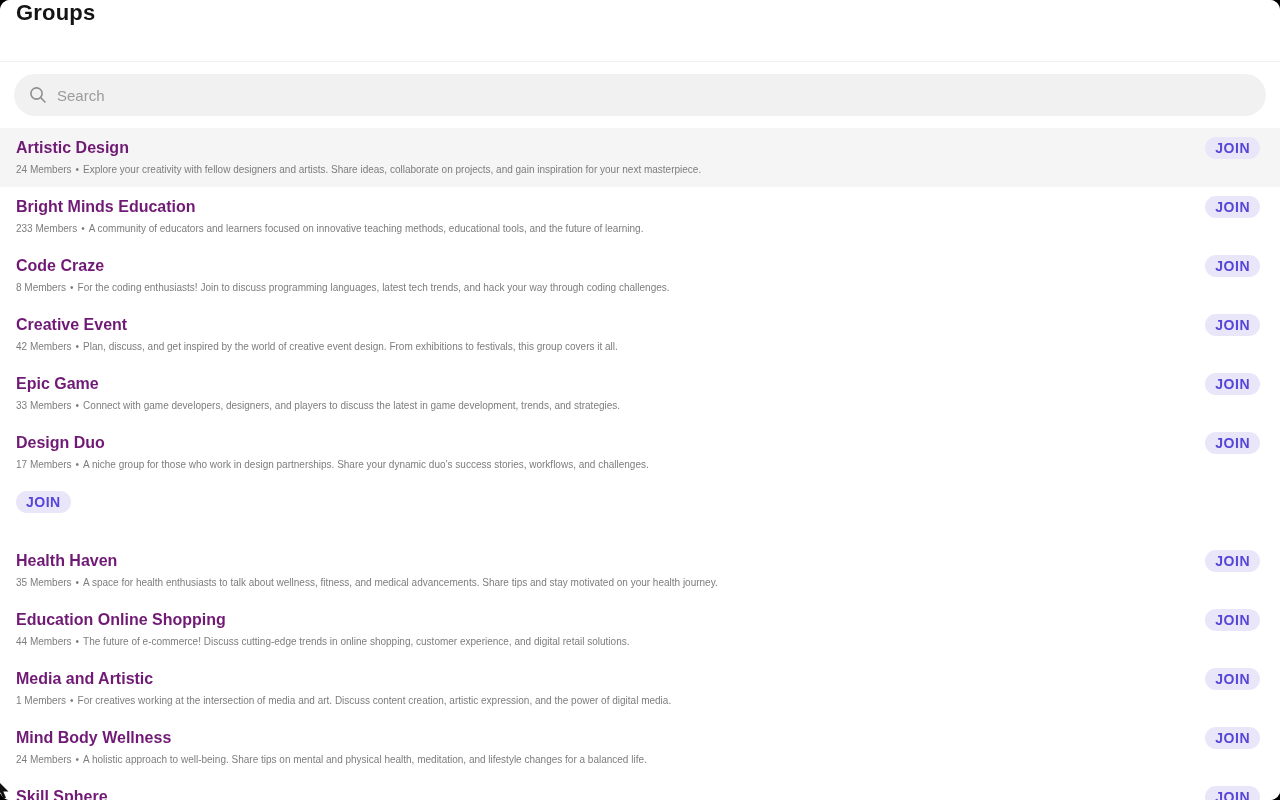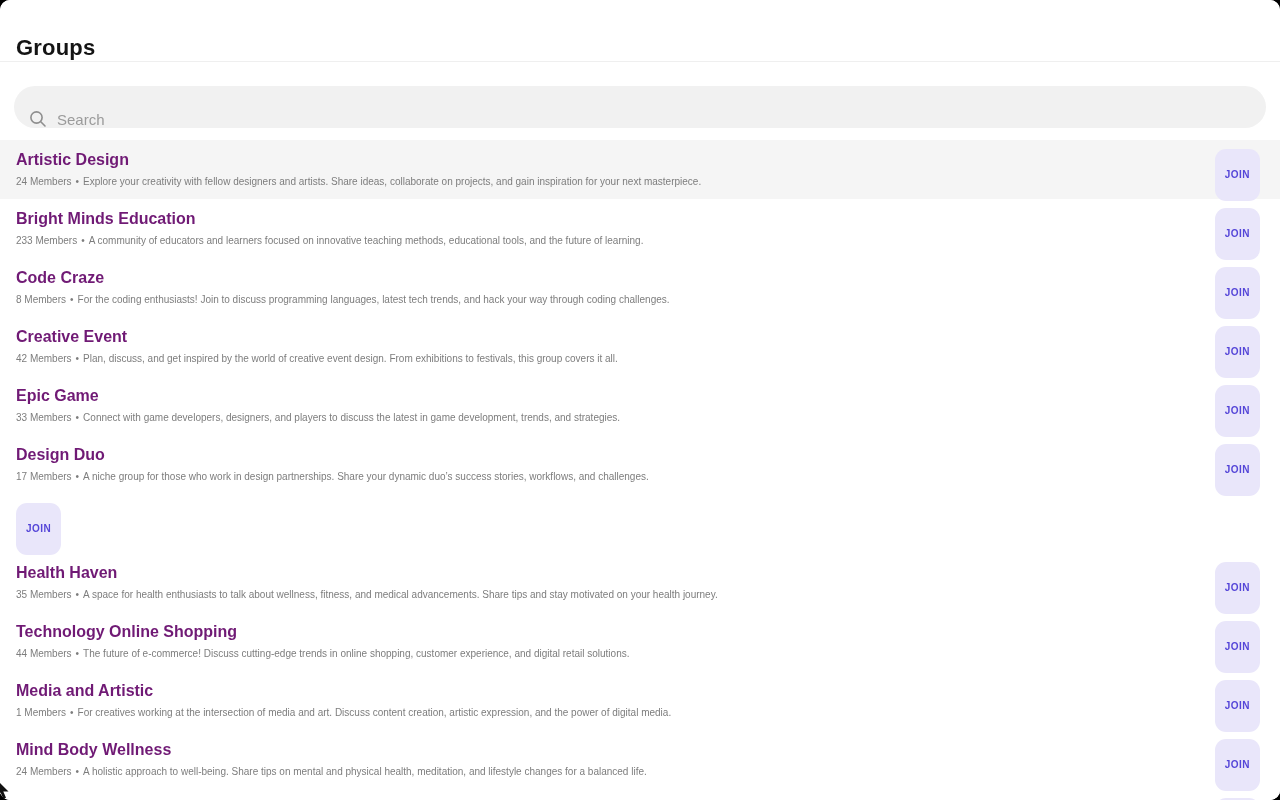--- a/index.html
+++ b/index.html
@@ -16,21 +16,21 @@
     width: 1280px;
     height: 800px;
     background: #ffffff;
     border-radius: 10px;
     overflow: hidden;
     box-sizing: border-box;
   }
   .app-header {
     height: 62px;
     display: flex;
-    align-items: flex-end;
+    align-items: flex-start;
     padding: 0 16px;
     box-sizing: border-box;
     border-bottom: 1px solid #efefef;
     background: #fff;
   }
   .app-header h1 {
     margin: 0;
     font-size: 22px;
     font-weight: 700;
     color: #141414;
@@ -39,25 +39,24 @@
   .search-wrap {
     padding: 12px 14px;
     box-sizing: border-box;
     background: #fff;
   }
   .search-box {
     height: 42px;
     background: #f1f1f1;
     border-radius: 21px;
     display: flex;
-    align-items: flex-end;
+    align-items: center;
     padding: 0 15px;
     gap: 10px;
     box-sizing: border-box;
-    margin-top: 12px;
   }
   .search-box svg { flex: 0 0 auto; display: block; }
   .search-box input {
     flex: 1;
     border: none;
     background: transparent;
     outline: none;
     font-size: 15px;
     color: #333;
     font-family: "Liberation Sans", sans-serif;
@@ -93,25 +92,25 @@
     overflow: hidden;
   }
   .row-meta .sep { margin: 0 4px; }
   .join-btn {
     flex: 0 0 auto;
     margin-top: 9px;
     border: none;
     background: #e9e6fa;
     color: #5546d8;
     font-family: "Liberation Sans", sans-serif;
-    font-size: 10px;
+    font-size: 14px;
     font-weight: 700;
     letter-spacing: 0.5px;
     line-height: 12px;
-    padding: 20px 10px;
+    padding: 5px 10px;
     border-radius: 11px;
     cursor: pointer;
   }
   .mouse-cursor {
     position: absolute;
     left: -5px;
     top: 779px;
     pointer-events: none;
   }
 </style>
@@ -204,21 +203,21 @@
       <div class="row-title">Health Haven</div>
       <div class="row-meta">
         <span>35 Members</span><span class="sep">•</span><span>A space for health enthusiasts to talk about wellness, fitness, and medical advancements. Share tips and stay motivated on your health journey.</span>
       </div>
     </div>
     <button class="join-btn">JOIN</button>
   </div>
 
   <div class="row">
     <div class="row-text">
-      <div class="row-title">Technology Online Shopping</div>
+      <div class="row-title">Education Online Shopping</div>
       <div class="row-meta">
         <span>44 Members</span><span class="sep">•</span><span>The future of e-commerce! Discuss cutting-edge trends in online shopping, customer experience, and digital retail solutions.</span>
       </div>
     </div>
     <button class="join-btn">JOIN</button>
   </div>
 
   <div class="row">
     <div class="row-text">
       <div class="row-title">Media and Artistic</div>

